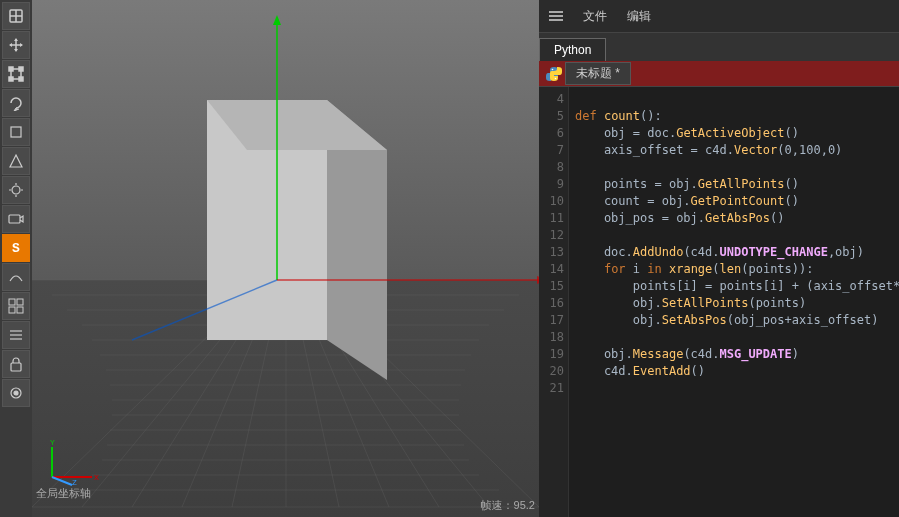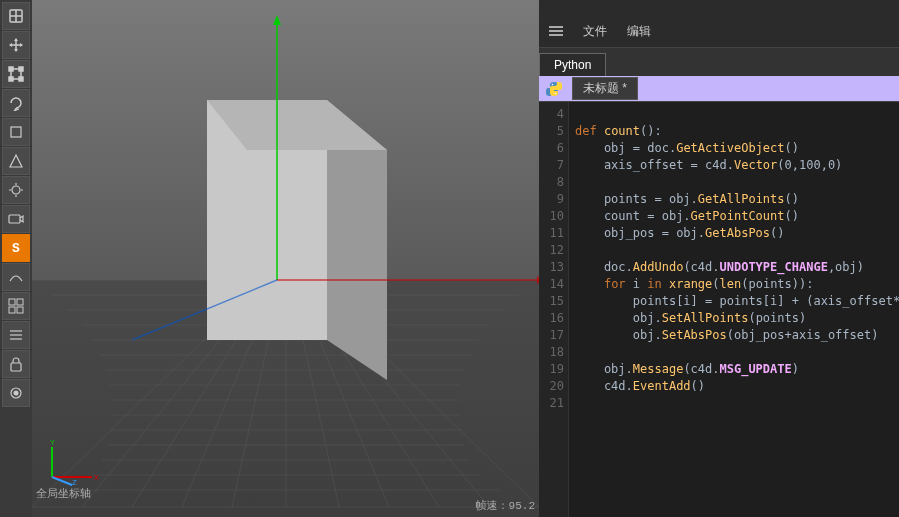--- a/index.html
+++ b/index.html
@@ -62,21 +62,21 @@
       color: #aaa;
       font-size: 11px;
       font-family: sans-serif;
     }
     #viewport-fps {
       position: absolute;
       bottom: 4px;
       right: 4px;
       color: #aaa;
       font-size: 11px;
-      font-family: Liberation Mono, monospace;
+      font-family: Liberation Sans, sans-serif;
       margin-top: 23px;
     }
 
     
     #axis-indicator {
       position: absolute;
       bottom: 30px;
       left: 10px;
       width: 60px;
       height: 50px;
@@ -92,21 +92,20 @@
       flex-shrink: 0;
     }
     #script-menubar {
       height: 24px;
       background: #2b2b2b;
       display: flex;
       align-items: center;
       padding: 16px 6px;
       gap: 12px;
       border-bottom: 1px solid #444;
-      margin-top: 15px;
     }
     .menu-item {
       color: #ccc;
       font-family: sans-serif;
       font-size: 12px;
       cursor: pointer;
       padding: 2px 4px;
     }
     #menu-icon {
       display: flex;
@@ -139,25 +138,25 @@
       background: #3a3a3a;
       color: #aaa;
     }
     .lang-tab.active {
       background: #2b2b2b;
       color: #fff;
       border-color: #666;
     }
     #script-file-bar {
       height: 26px;
-      background: #c4b5fd;
+      background: #7f1d1d;
       display: flex;
       align-items: center;
       padding: 0 6px;
-      gap: 9px;
+      gap: 2px;
       border-bottom: 1px solid #444;
     }
     #python-logo {
       width: 18px;
       height: 18px;
     }
     #script-tab-label {
       font-family: sans-serif;
       font-size: 12px;
       color: #ccc;

